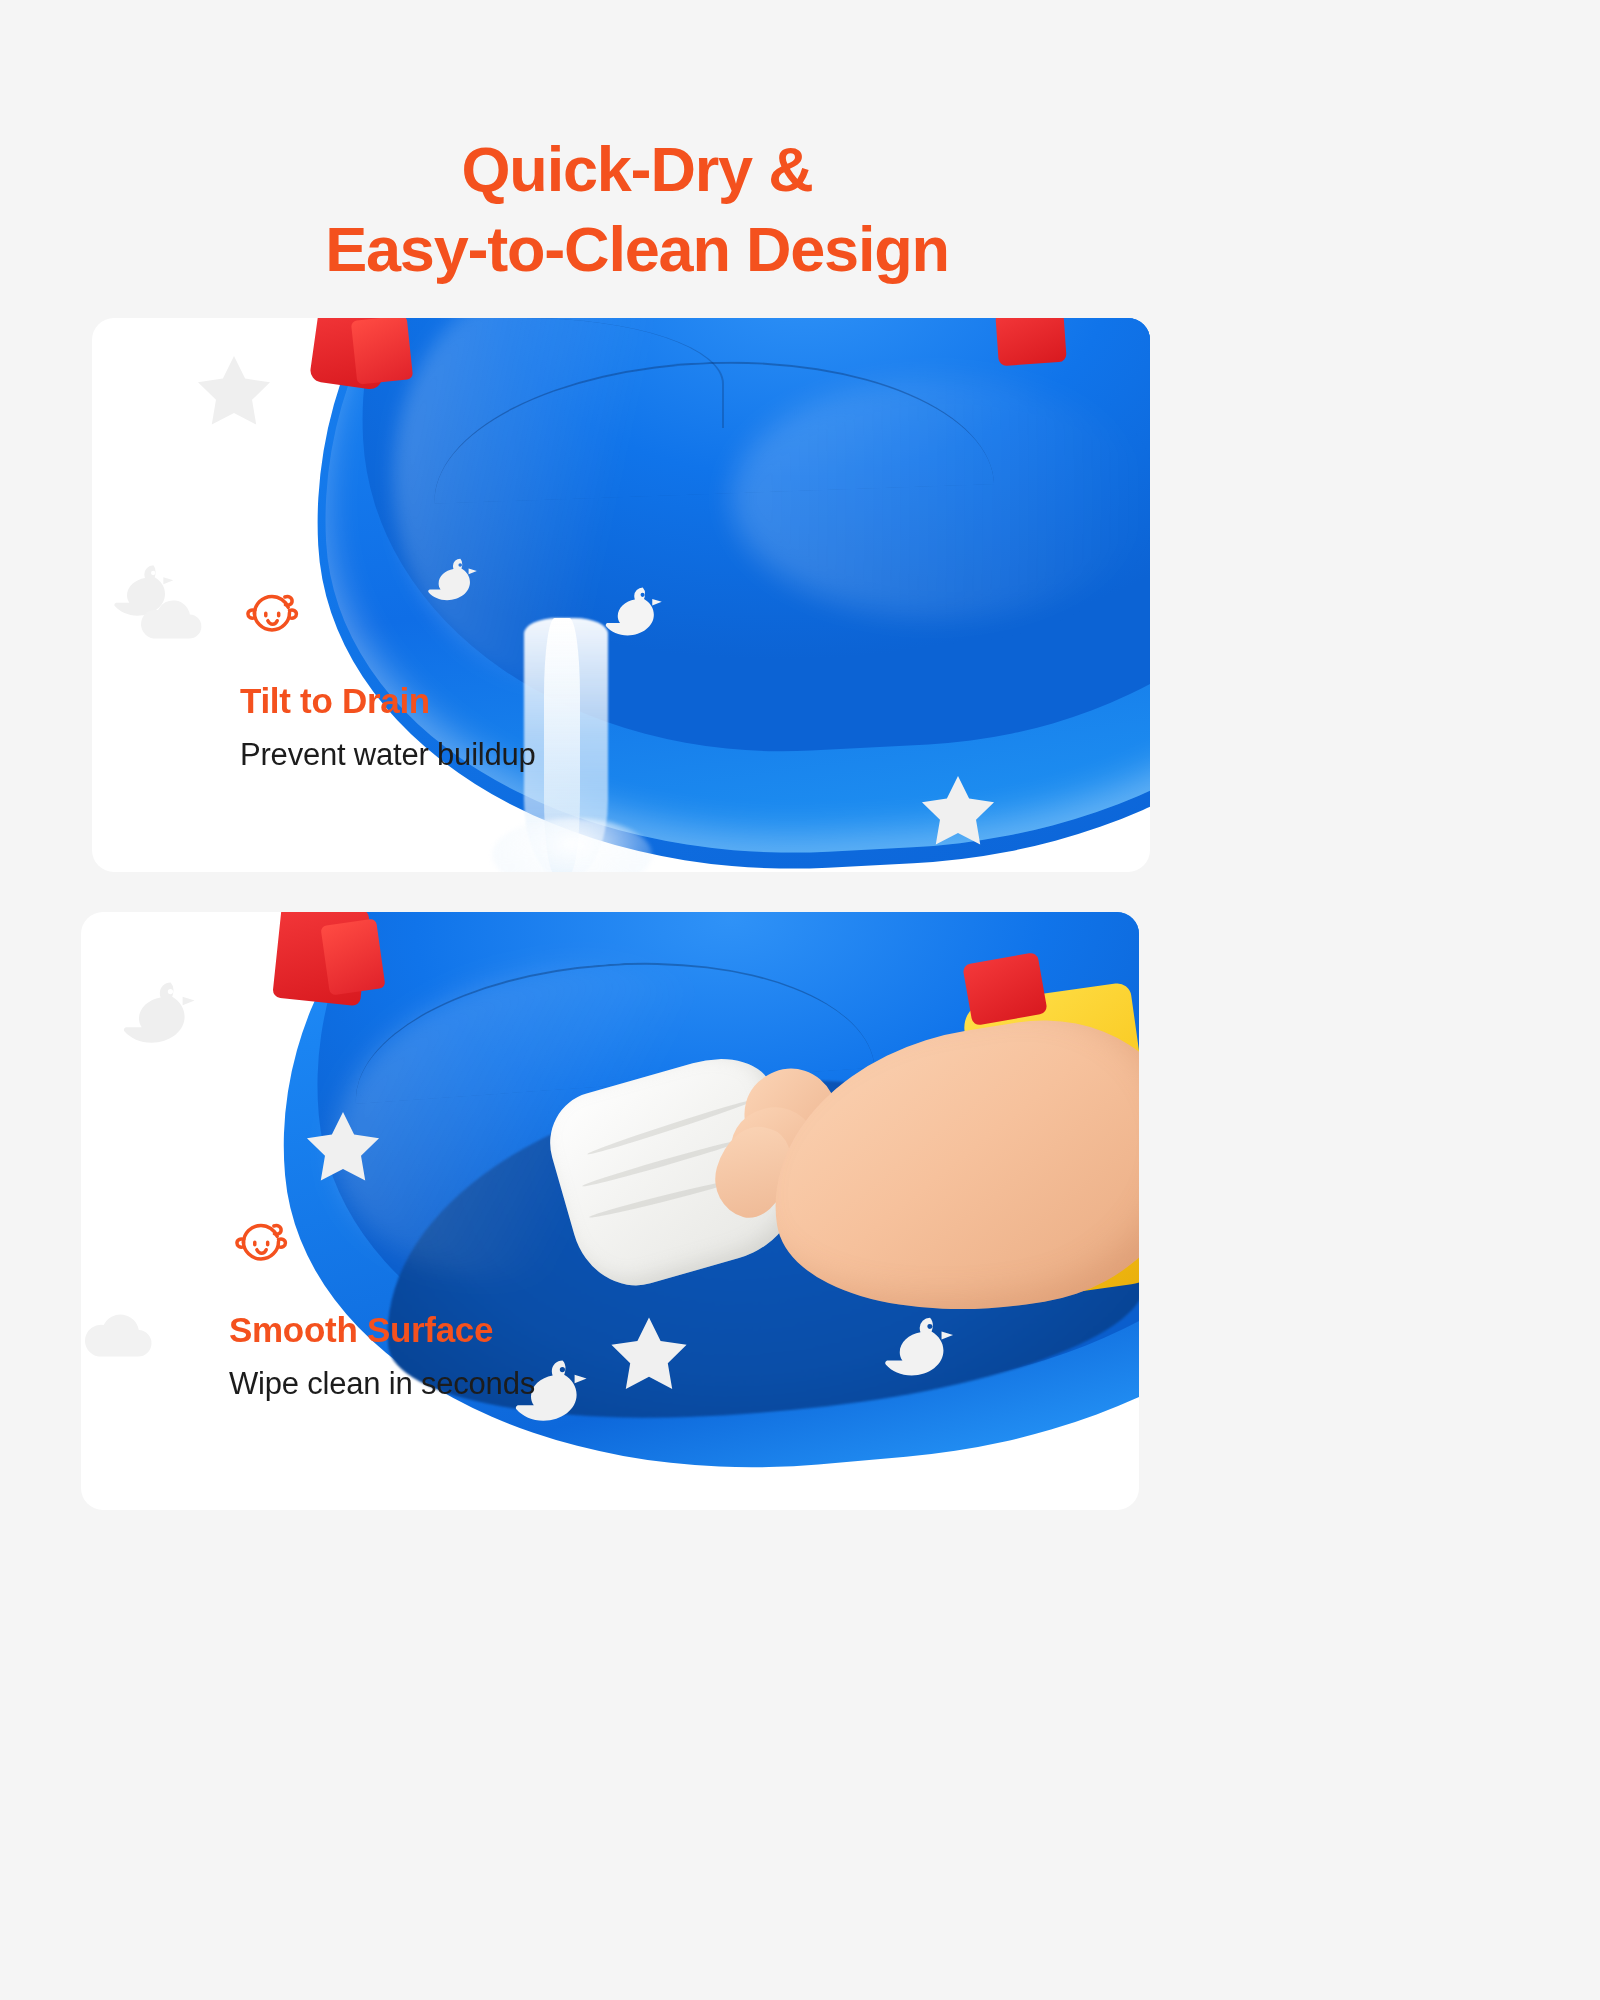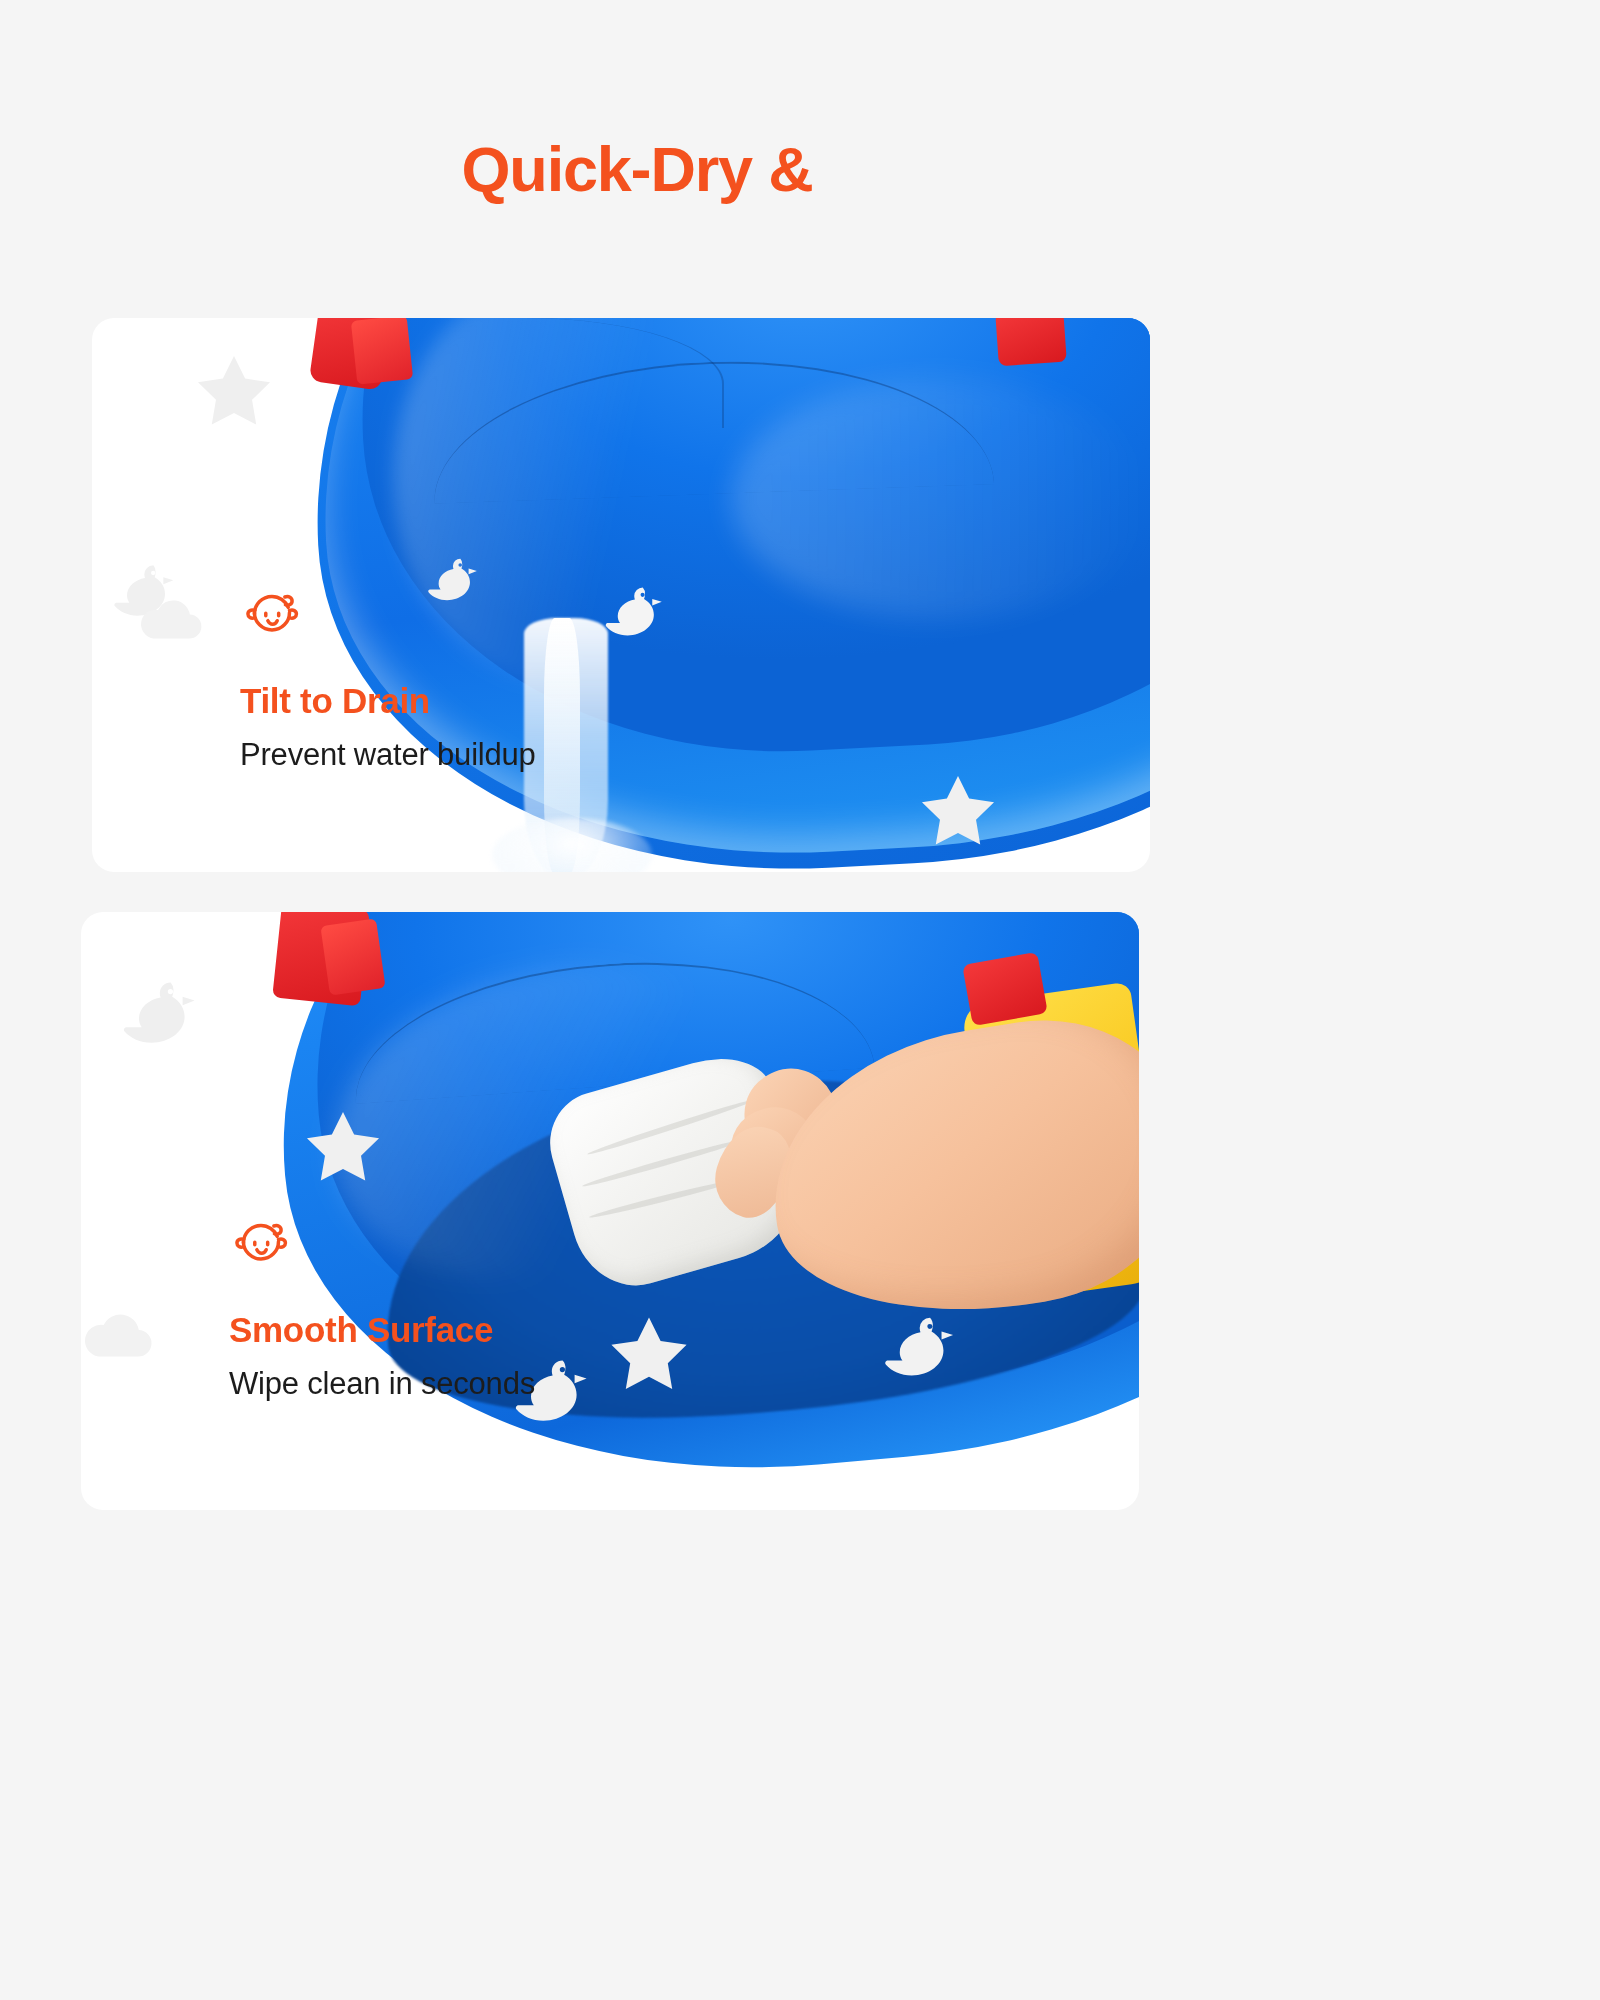--- a/index.html
+++ b/index.html
@@ -196,20 +196,21 @@
     margin:16px 0 0 0;letter-spacing:-.2px;
   }
 </style>
 </head>
 <body>
 
 <div class="page">
 
   <h1 class="headline">
     <span>Quick-Dry &amp;</span>
+    <span class="l2">Easy-to-Clean Design</span>
   </h1>
 
   <div class="card" id="card-1">
 
     <div class="photo">
       <div class="photo-inner">
         <div class="tub1-rim"></div>
         <div class="tub1-lip"></div>
         <div class="tub1-bowl"></div>
         <div class="sheen1"></div>

